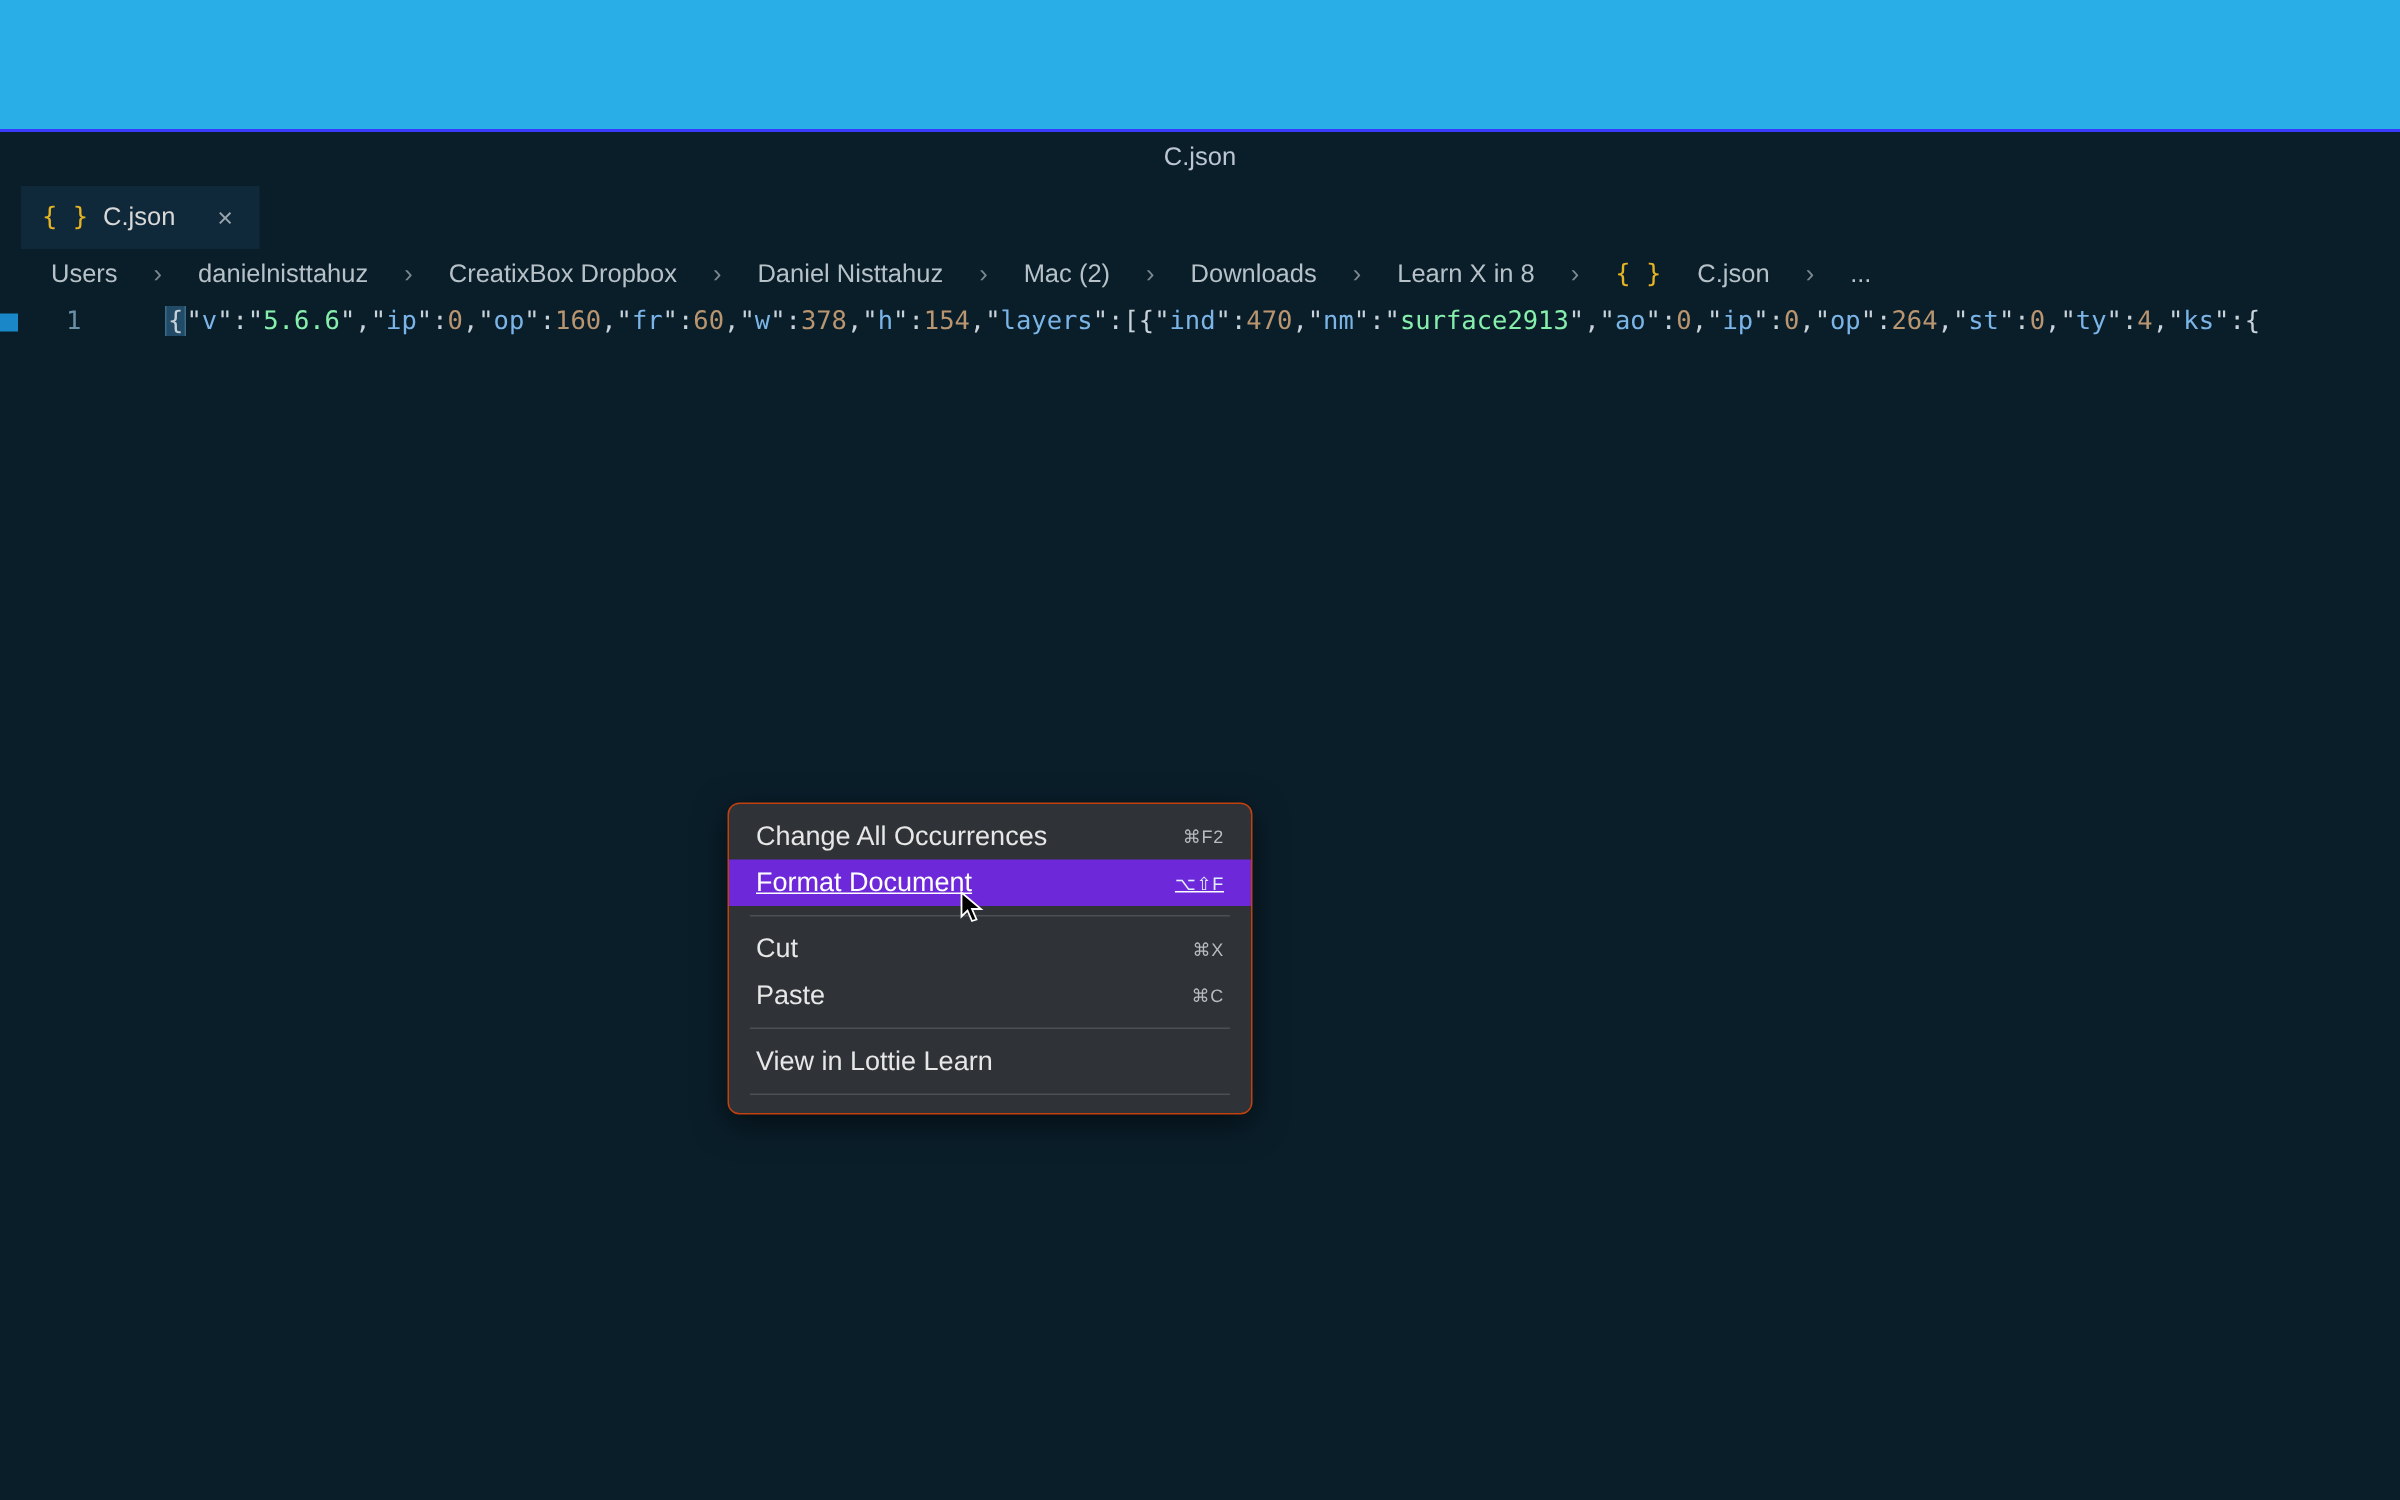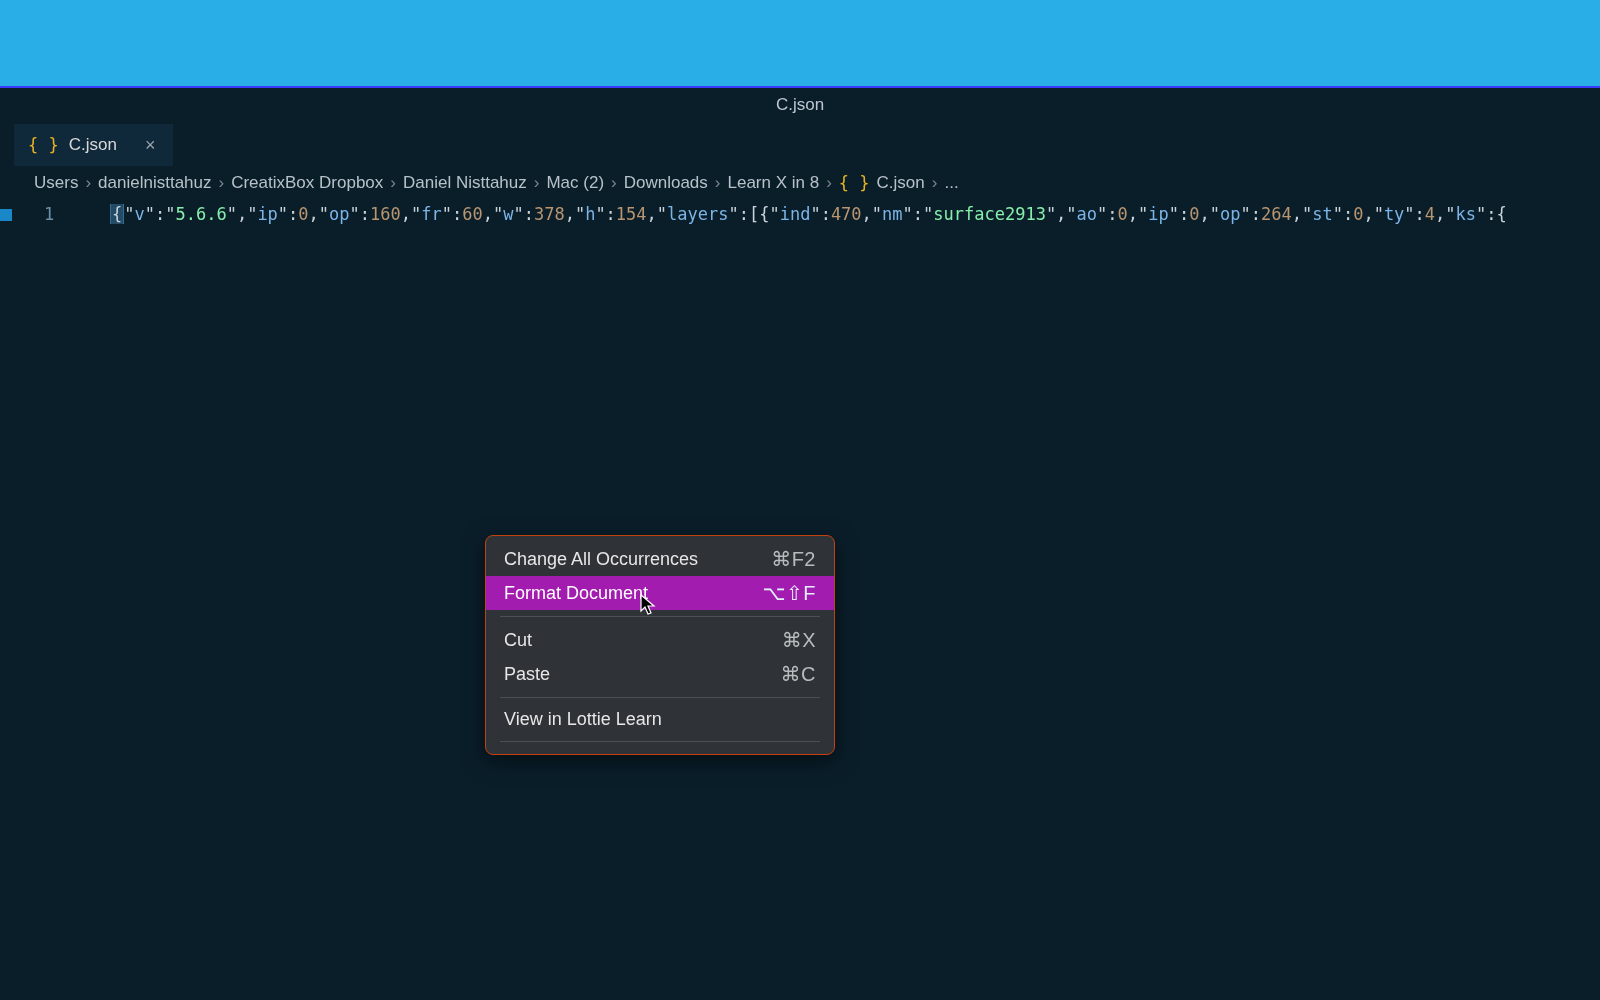--- a/index.html
+++ b/index.html
@@ -61,21 +61,21 @@
     margin-left: 18px;
     cursor: pointer;
   }
   .breadcrumb {
     position: absolute;
     top: 168px; left: 0; right: 0;
     height: 30px;
     padding-left: 34px;
     display: flex;
     align-items: center;
-    gap: 7px;
+    gap: 24px;
     color: #9aa6ad;
     font-size: 17px;
     white-space: nowrap;
   }
   .breadcrumb .crumb { color: #b7c1c8; cursor: pointer; }
   .breadcrumb .chev { color: #7b8890; }
   .breadcrumb .braces-small { color: #e6b422; font-family: "Menlo","Consolas",monospace; }
   .breadcrumb .ell { color: #b7c1c8; }
   .editor {
     position: absolute;
@@ -128,27 +128,28 @@
   .menu-item {
     display: flex;
     justify-content: space-between;
     align-items: center;
     padding: 5px 18px;
     color: #e7e7e7;
     cursor: pointer;
   }
   .menu-item .shortcut {
     color: #b8bcbf;
-    font-size: 20px;
+    font-size: 12px;
     letter-spacing: 0.5px;
     text-align: right;
   }
   .menu-item.highlight {
-    background: #a21caf;
+    background: #6d28d9;
     color: #ffffff;
+    text-decoration: underline;
   }
   .menu-item.highlight .shortcut { color: #e2eefc; }
   .menu-sep {
     height: 1px;
     background: #4c5055;
     margin: 6px 14px;
   }
 
   .cursor-arrow {
     position: absolute;

